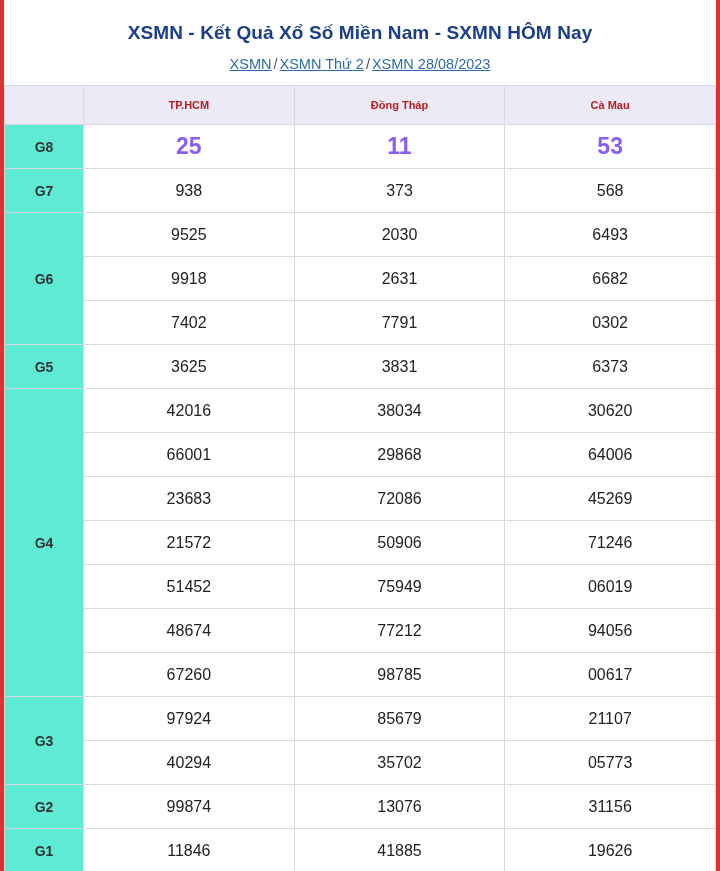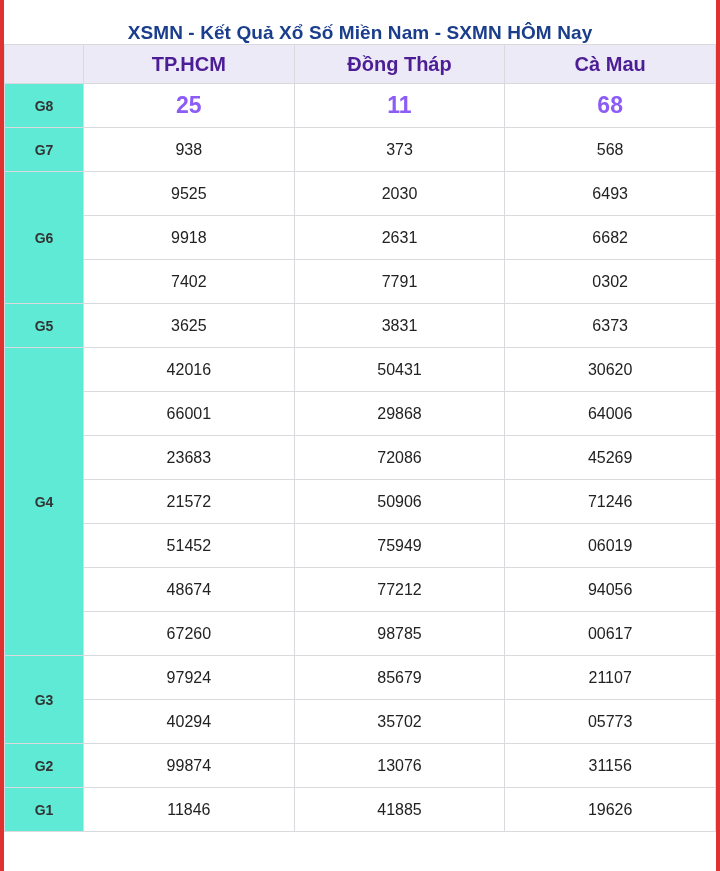--- a/index.html
+++ b/index.html
@@ -59,22 +59,22 @@
     border-collapse: collapse;
     table-layout: fixed;
   }
   table.results td, table.results th {
     border: 1px solid #d9d9de;
     text-align: center;
     vertical-align: middle;
   }
   thead th {
     background: #eceaf7;
-    color: #4c1d95;
-    font-size: 20px;
+    color: #b91c1c;
+    font-size: 11px;
     font-weight: bold;
     height: 36px;
   }
   th.col-label {
     width: 76px;
     background: #eceaf7;
   }
   td.label {
     width: 76px;
     background: #5eead4;
@@ -99,38 +99,41 @@
     background: #ffffff;
   }
 </style>
 </head>
 <body>
 
 <div class="page">
 
   <div class="header">
     <div class="title">XSMN - Kết Quả Xổ Số Miền Nam - SXMN HÔM Nay</div>
+    <div class="breadcrumb">
+      <a href="#">XSMN</a><span class="sep">/</span><a href="#">XSMN Thứ 2</a><span class="sep">/</span><a href="#" class="last">XSMN 28/08/2023</a>
+    </div>
   </div>
 
   <table class="results">
     <thead>
       <tr>
         <th class="col-label"></th>
         <th>TP.HCM</th>
         <th>Đồng Tháp</th>
         <th>Cà Mau</th>
       </tr>
     </thead>
     <tbody>
 
       <tr class="g8">
         <td class="label" rowspan="1">G8</td>
         <td class="num">25</td>
         <td class="num">11</td>
-        <td class="num">68</td>
+        <td class="num">53</td>
       </tr>
 
       <tr>
         <td class="label">G7</td>
         <td class="num">938</td>
         <td class="num">373</td>
         <td class="num">568</td>
       </tr>
 
       <tr>
@@ -153,21 +156,21 @@
       <tr>
         <td class="label">G5</td>
         <td class="num">3625</td>
         <td class="num">3831</td>
         <td class="num">6373</td>
       </tr>
 
       <tr>
         <td class="label" rowspan="7">G4</td>
         <td class="num">42016</td>
-        <td class="num">50431</td>
+        <td class="num">38034</td>
         <td class="num">30620</td>
       </tr>
       <tr>
         <td class="num">66001</td>
         <td class="num">29868</td>
         <td class="num">64006</td>
       </tr>
       <tr>
         <td class="num">23683</td>
         <td class="num">72086</td>

